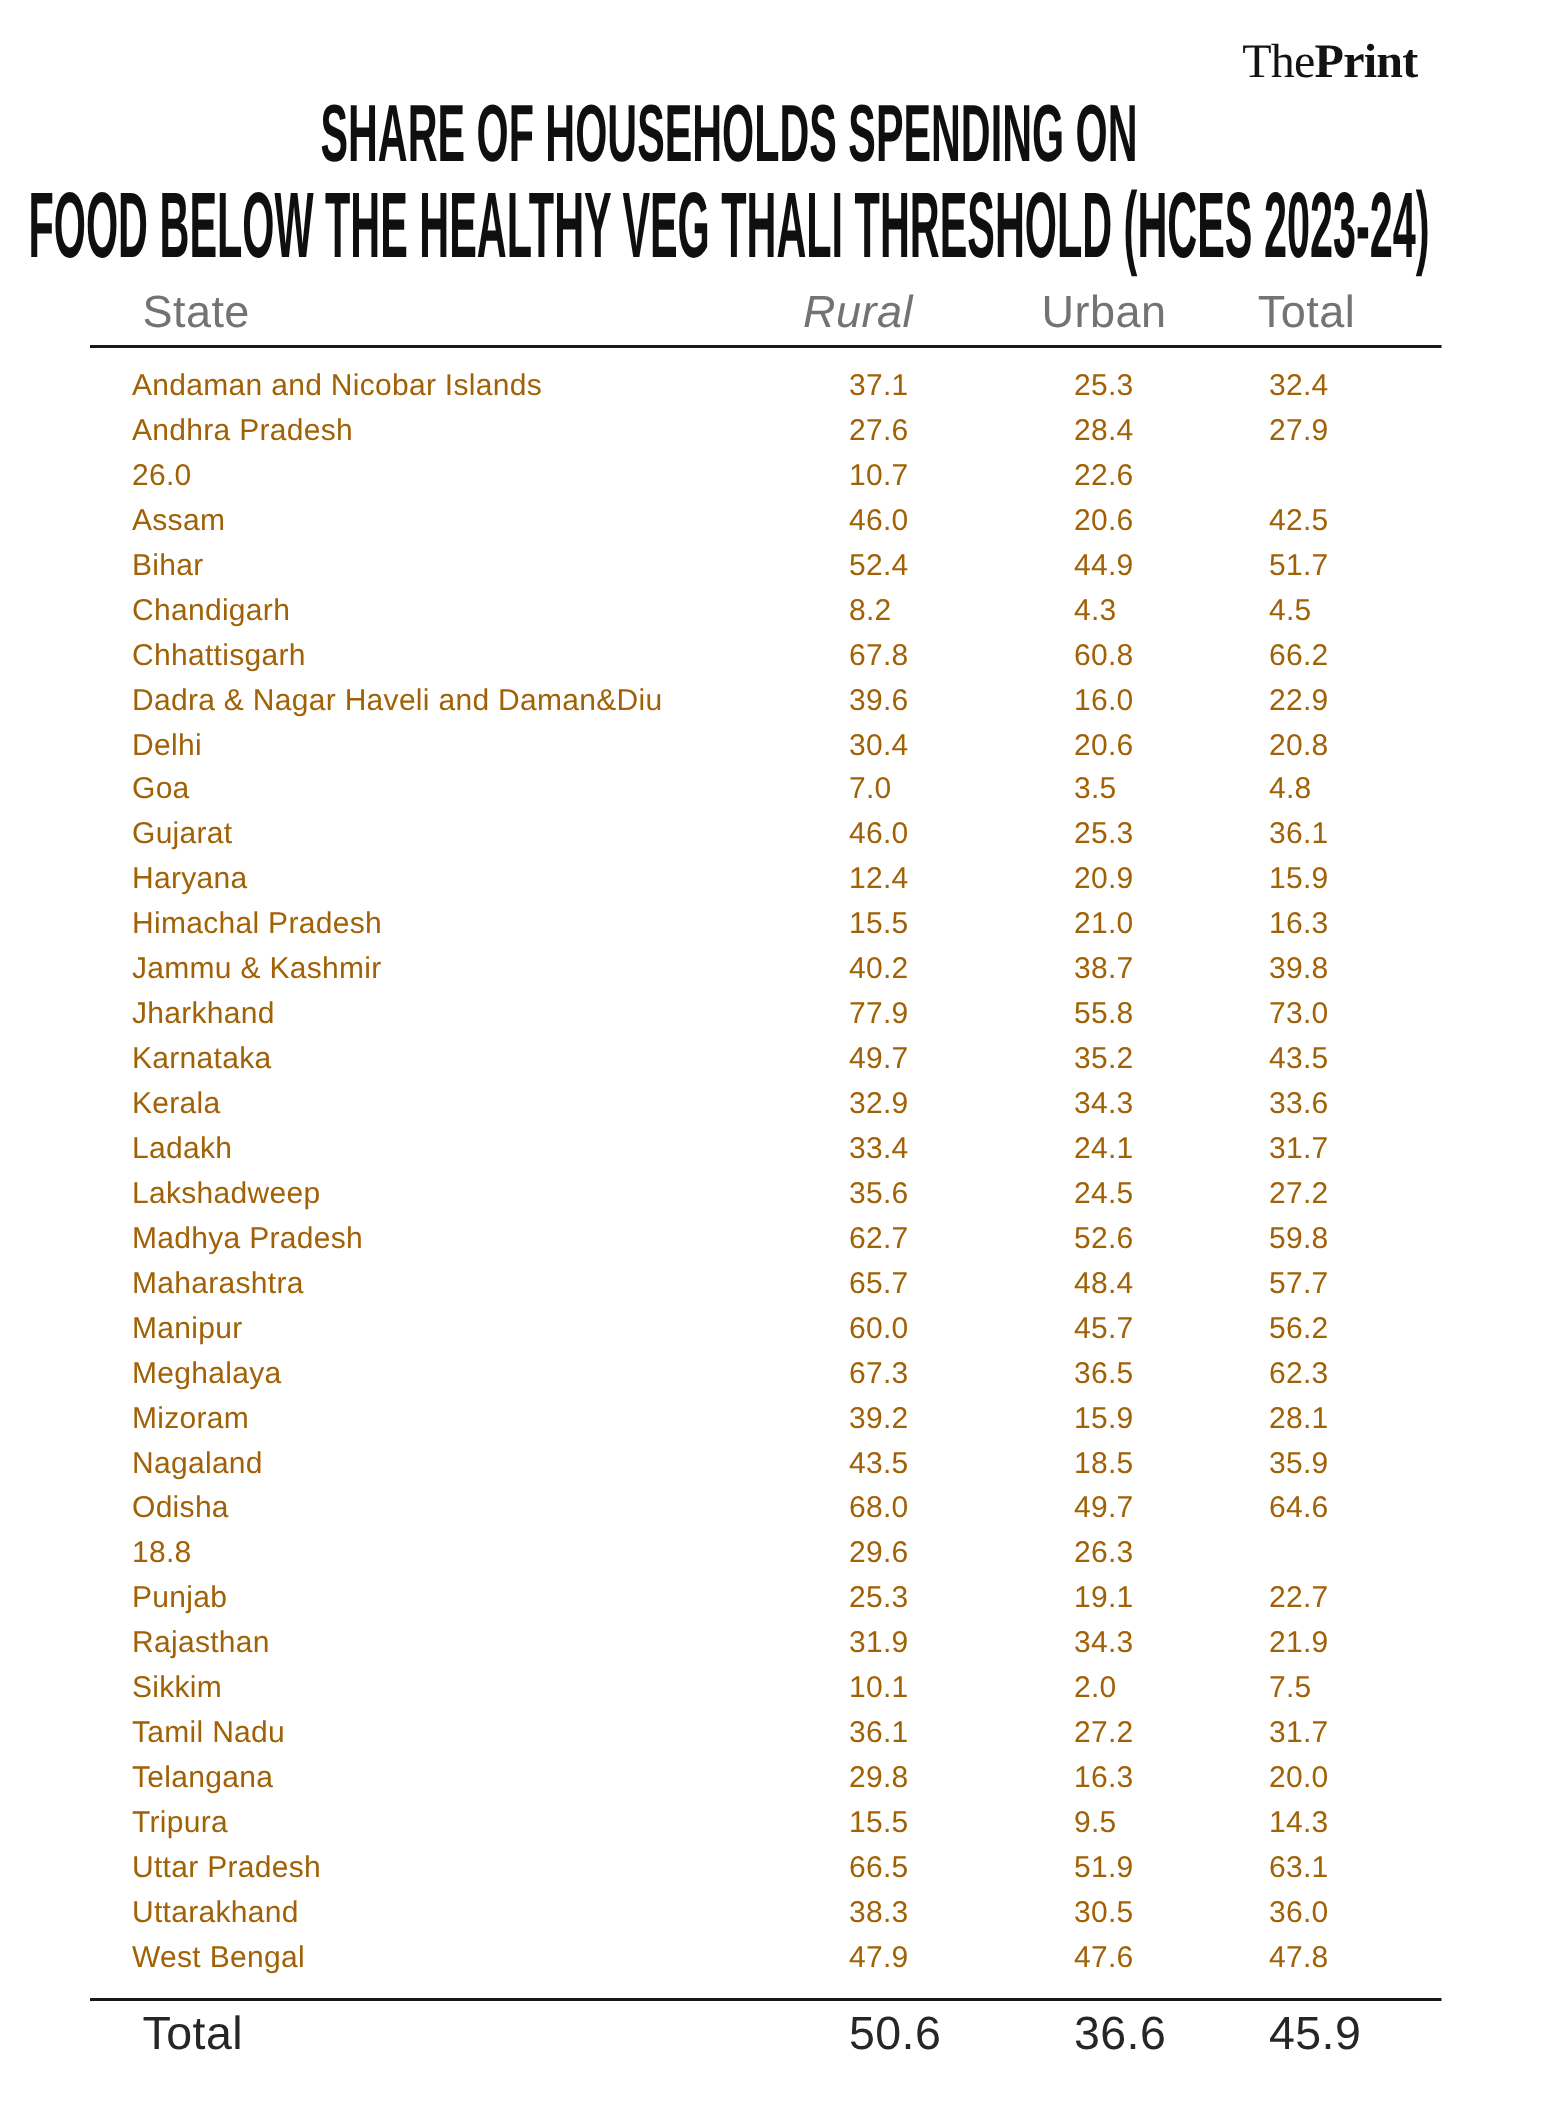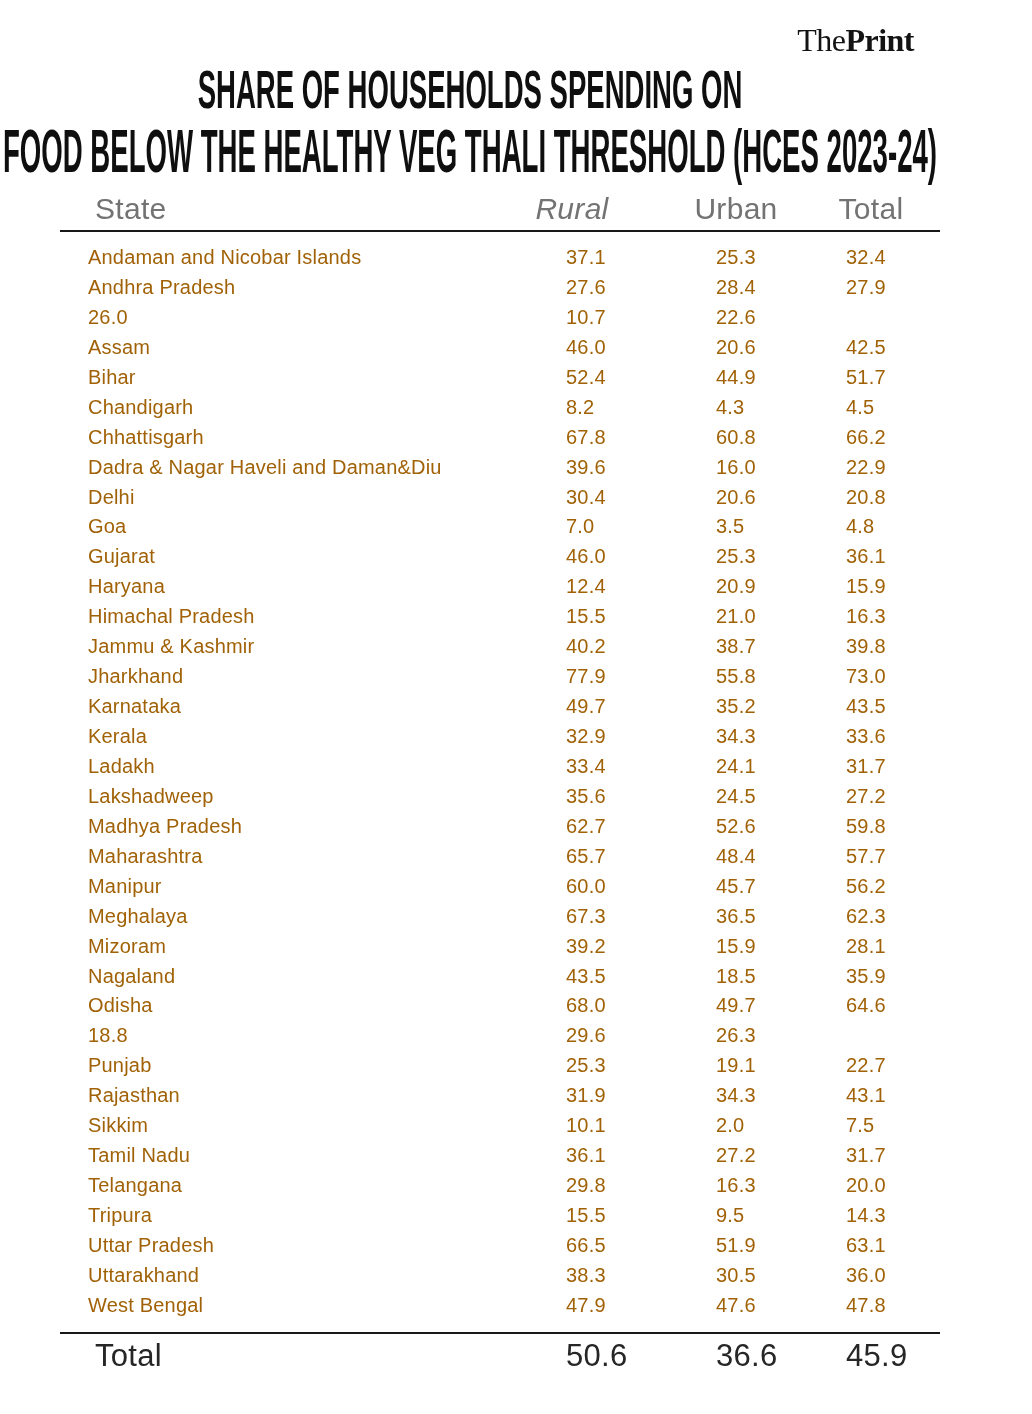--- a/index.html
+++ b/index.html
@@ -3,20 +3,21 @@
 <meta charset="utf-8">
 <style>
   html, body { margin: 0; padding: 0; background: #ffffff; }
   .page {
     position: relative;
     width: 940px;
     height: 1414px;
     background: #ffffff;
     font-family: "Liberation Sans", sans-serif;
     overflow: hidden;
+    padding-left: 31px;
   }
 
   
   .logo {
     position: absolute;
     top: 22px;
     right: 26px;
     font-family: "Liberation Serif", serif;
     font-size: 32px;
     color: #131313;
@@ -289,21 +290,21 @@
       <div class="trow">
         <span>Punjab</span>
         <span>25.3</span>
         <span>19.1</span>
         <span>22.7</span>
       </div>
       <div class="trow">
         <span>Rajasthan</span>
         <span>31.9</span>
         <span>34.3</span>
-        <span>43.1</span>
+        <span>21.9</span>
       </div>
       <div class="trow">
         <span>Sikkim</span>
         <span>10.1</span>
         <span>2.0</span>
         <span>7.5</span>
       </div>
       <div class="trow">
         <span>Tamil Nadu</span>
         <span>36.1</span>

